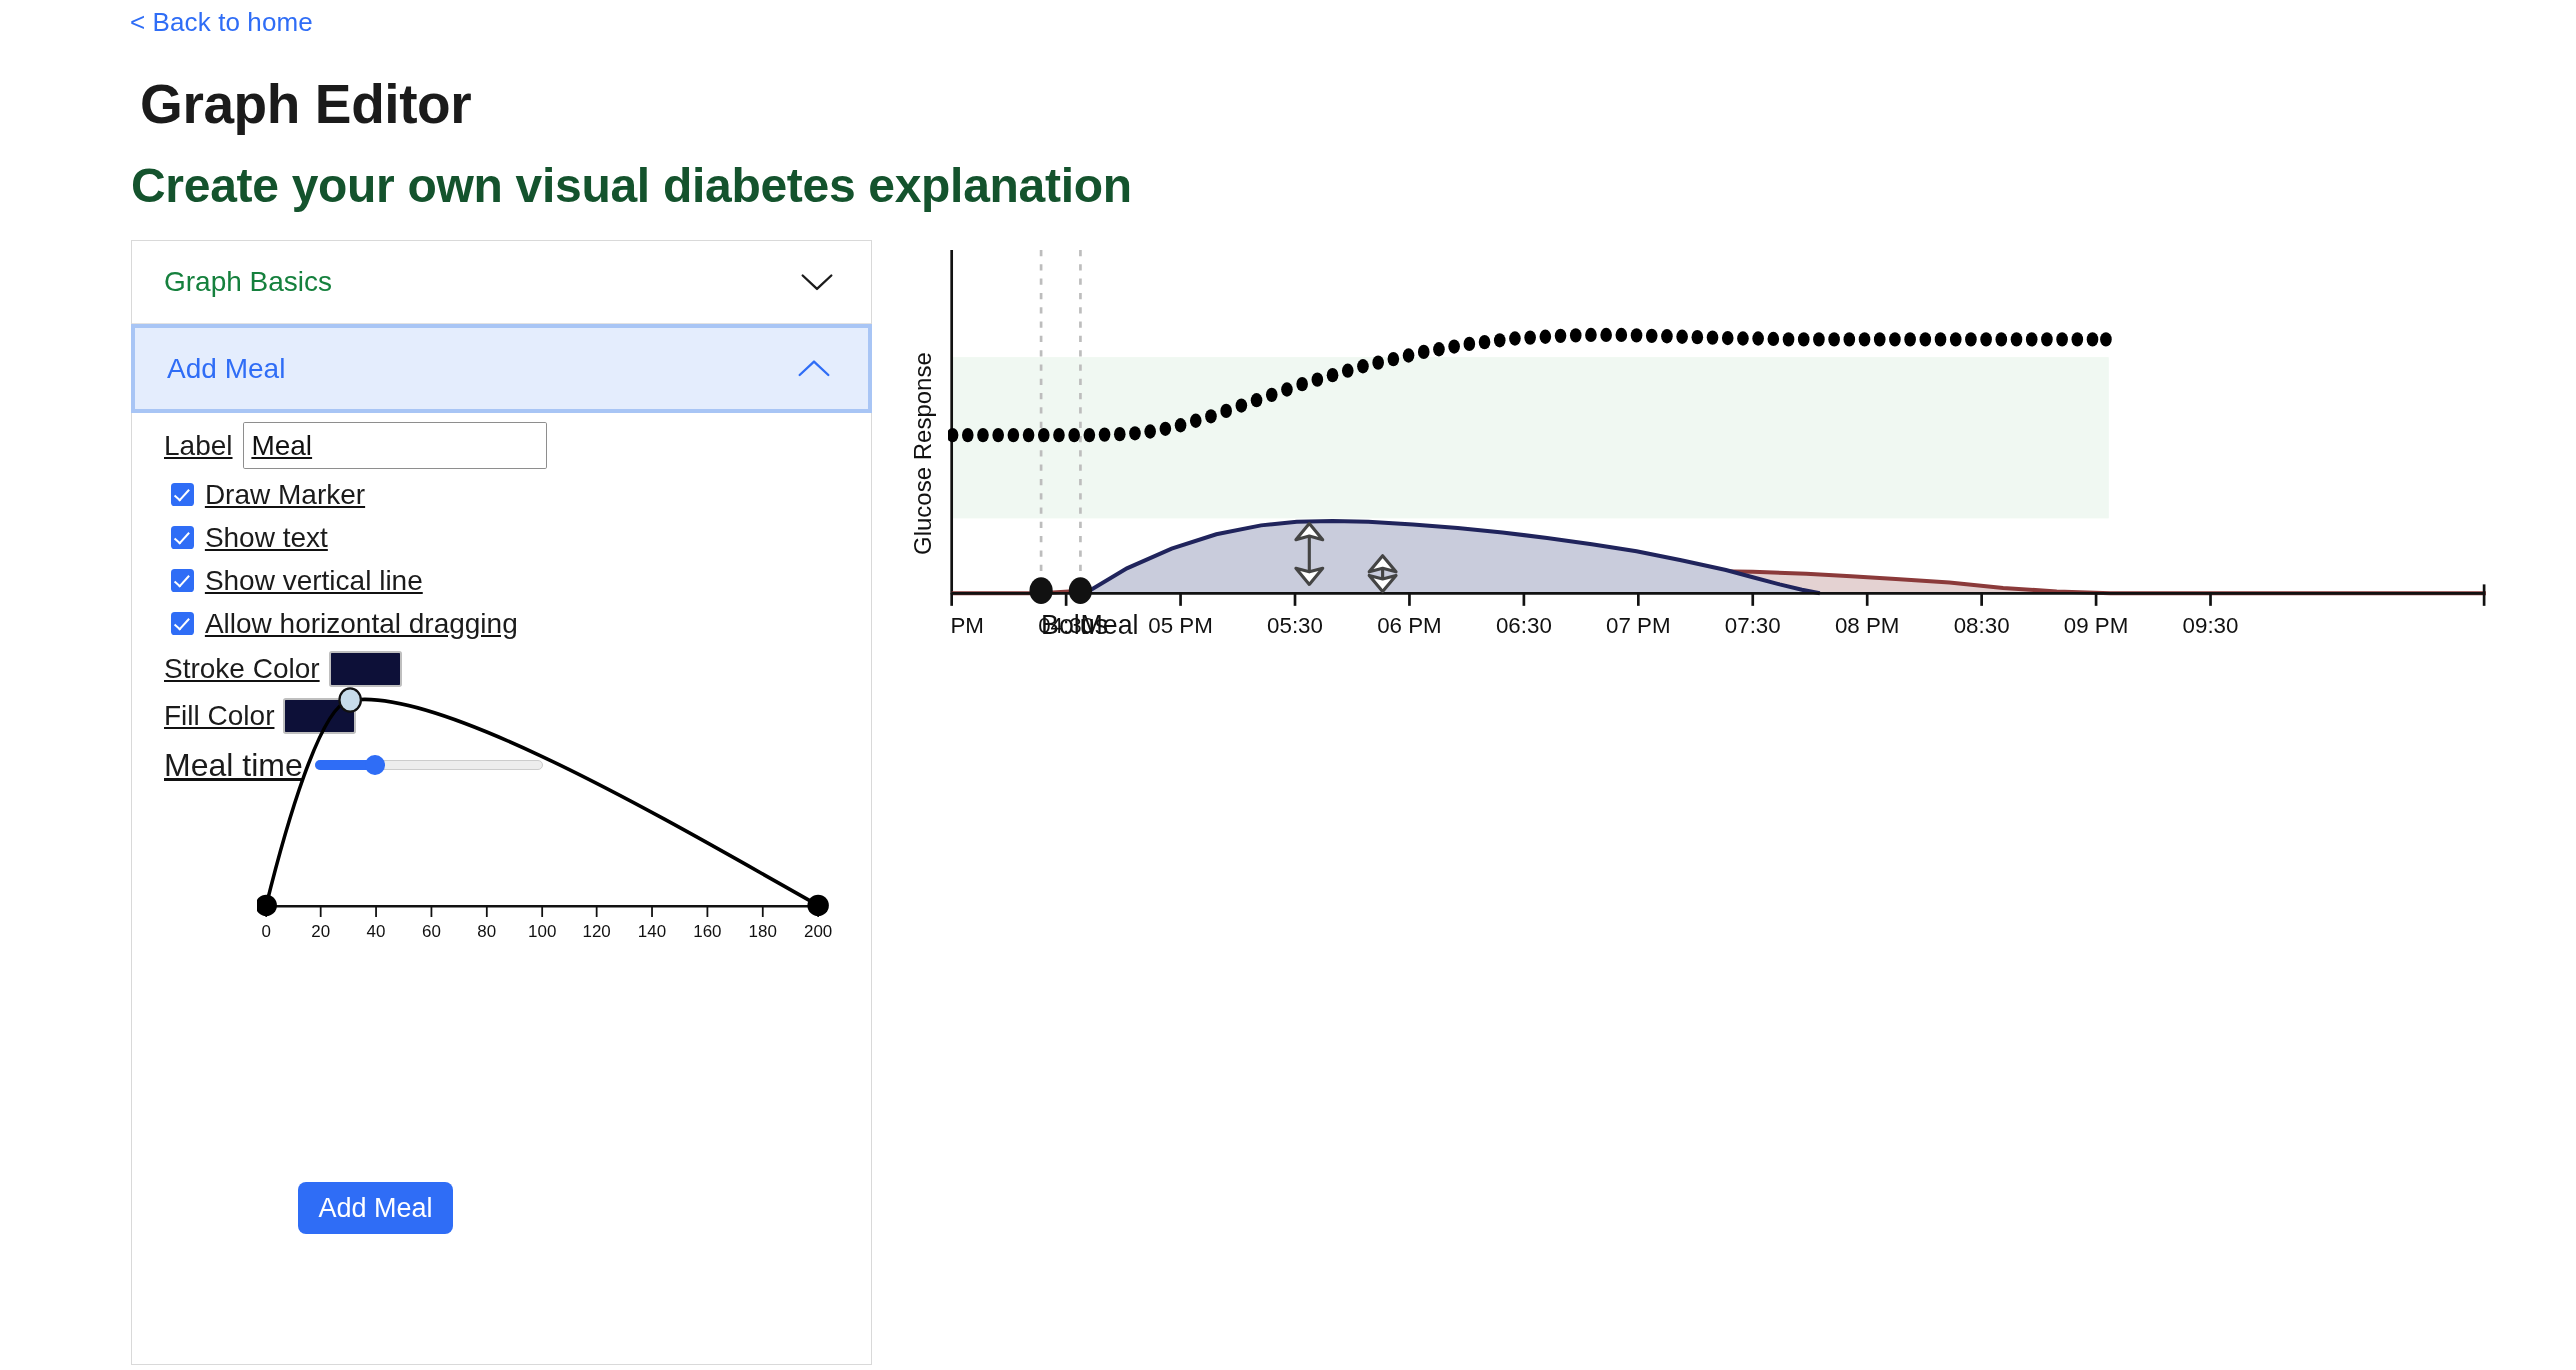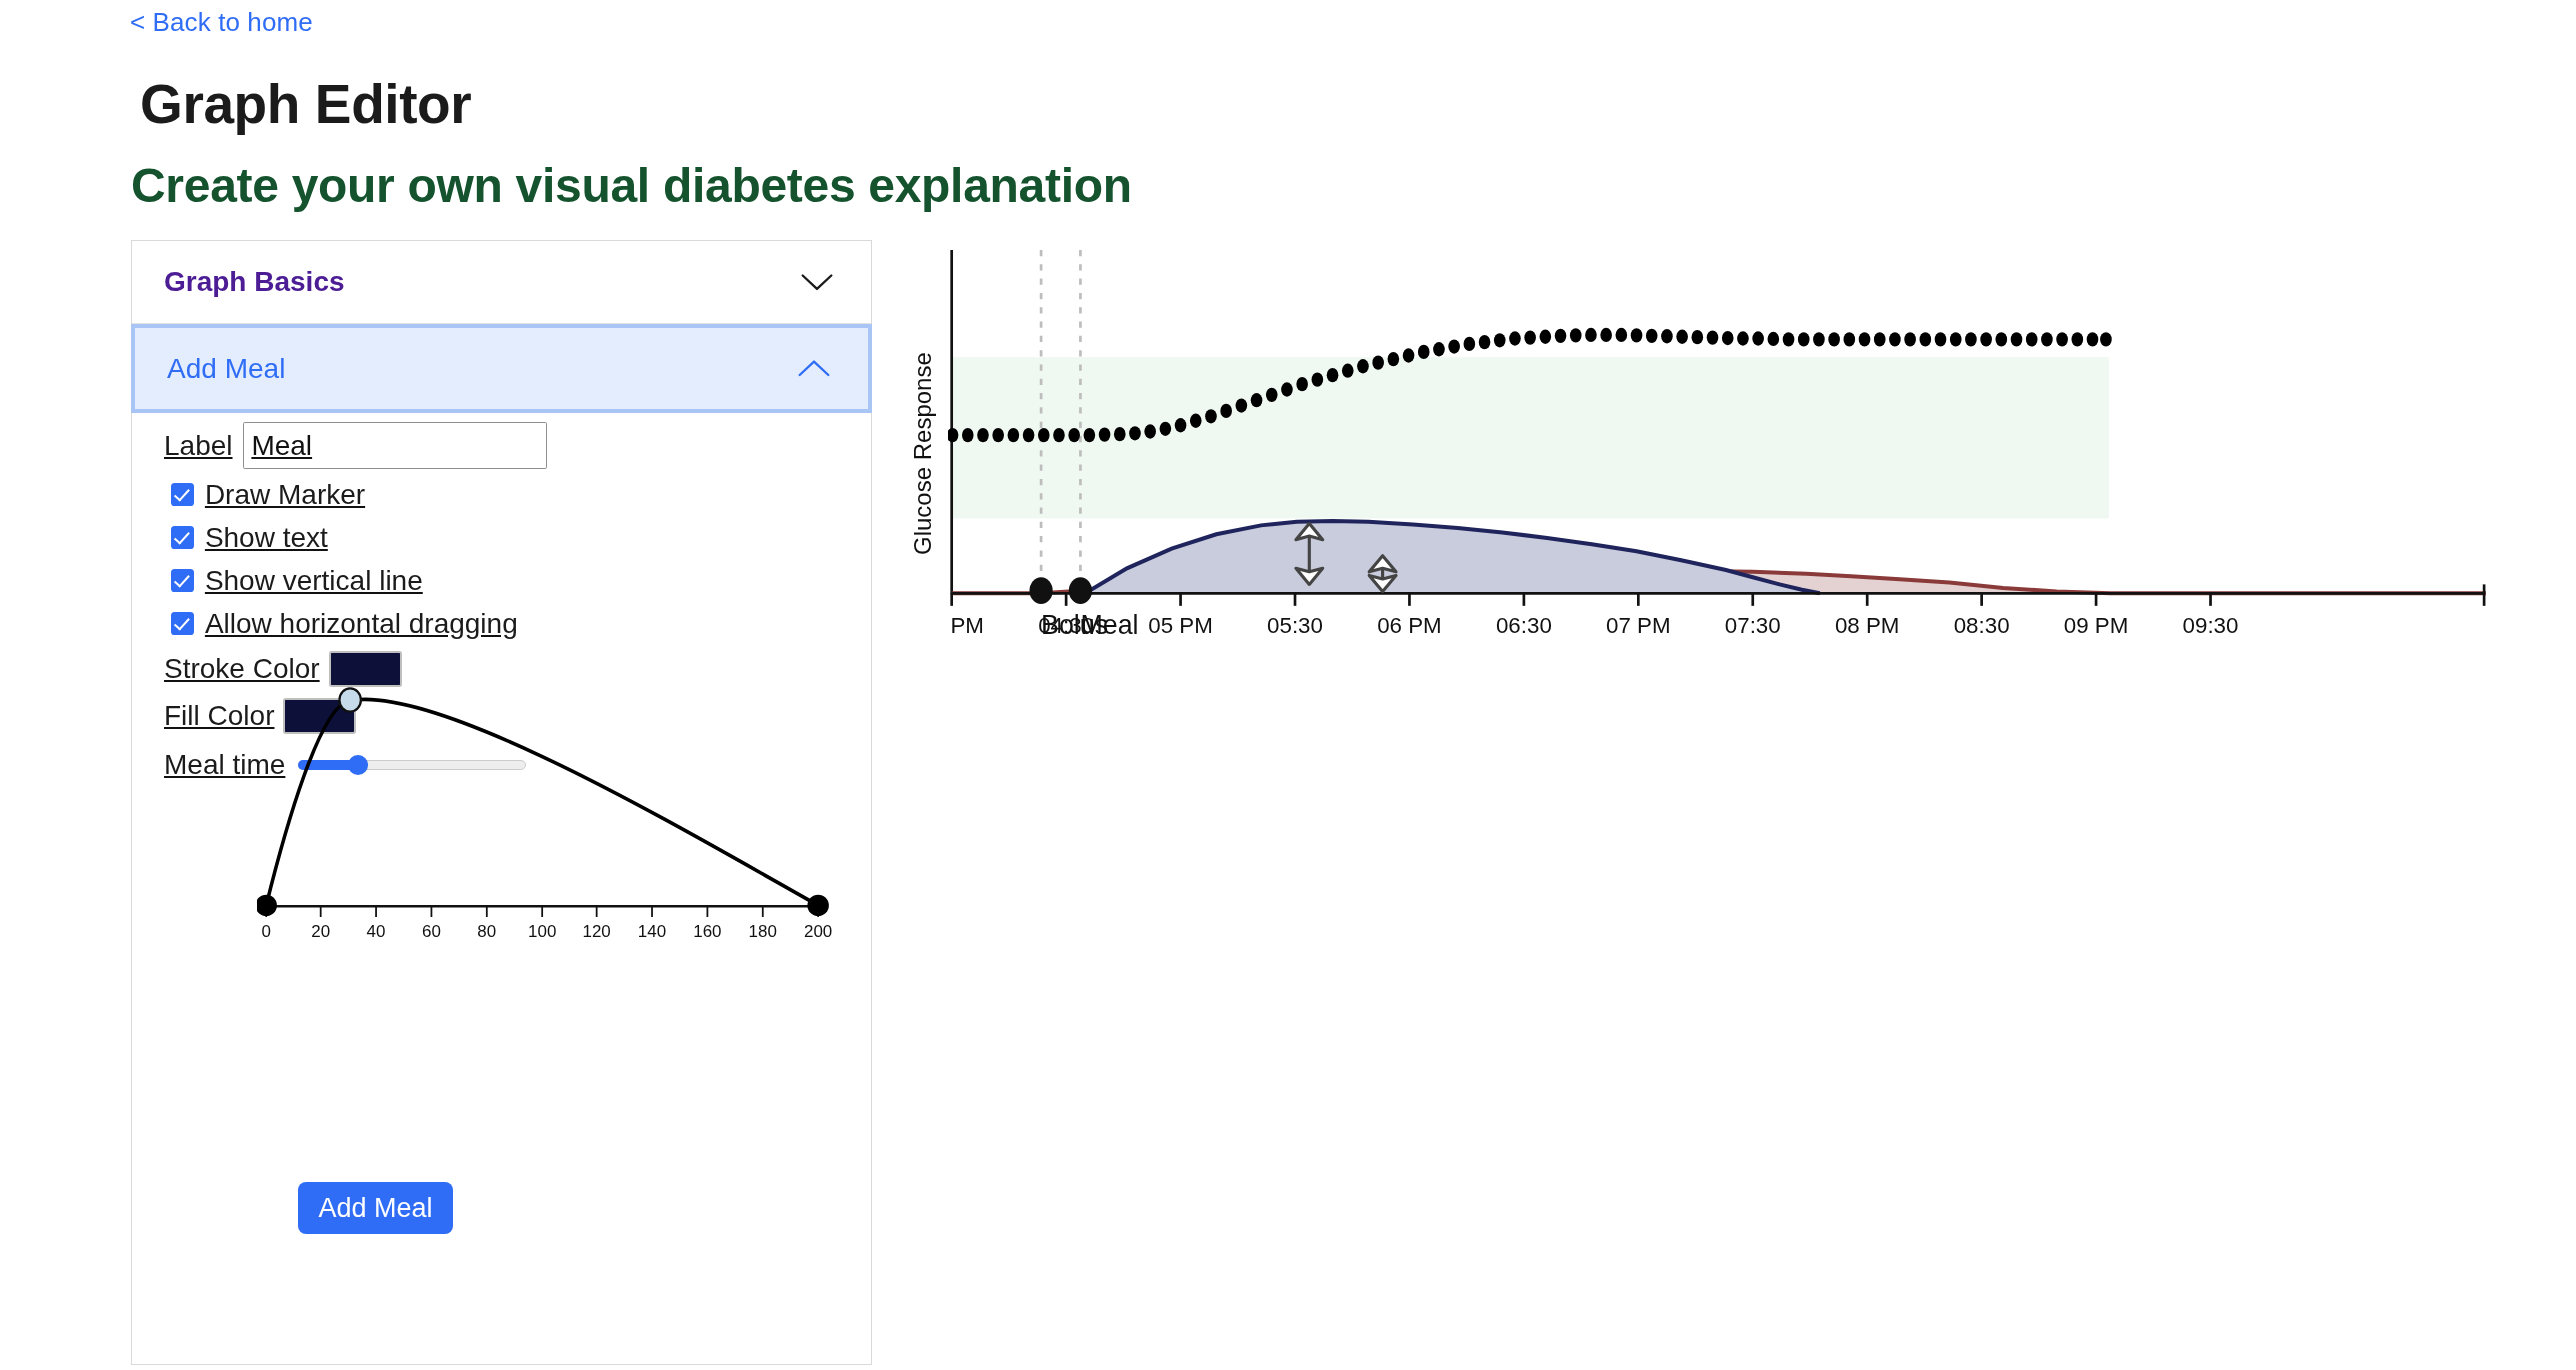--- a/index.html
+++ b/index.html
@@ -29,21 +29,21 @@
   .editor-card{
     position:absolute;left:131px;top:240px;width:741px;height:1125px;
     background:#ffffff;border:0.9px solid #d9d9d9;box-sizing:border-box;
   }
   .accordion-row{
     position:relative;box-sizing:border-box;width:100%;
     display:flex;align-items:center;justify-content:space-between;
     padding:0 36px 0 32px;
   }
   .acc-basics{height:83px;border-bottom:0.9px solid #e2e2e2;}
-  .acc-basics .acc-label{font-size:28px;color:#4c1d95;font-weight:bold;}
+  .acc-basics .acc-label{font-size:28px;color:#15803d;}
   .acc-meal{
     height:89px;background:#e4edfd;
     border-top:4.5px solid #a8c5f5;border-bottom:4.5px solid #a8c5f5;
     border-left:4.5px solid #a8c5f5;border-right:4.5px solid #a8c5f5;
     margin:0 -0.9px;width:calc(100% + 1.8px);
   }
   .acc-meal .acc-label{font-size:28px;color:#2f6df6;}
   .chev{width:36px;height:21.5px;display:block;}
   .chev svg{display:block;overflow:visible;}
 
@@ -74,21 +74,21 @@
 
   .color-row{height:47px;}
   .color-row .lbl{font-size:28px;color:#1b1b1b;margin-right:9px;}
   .swatch{
     width:73px;height:36px;box-sizing:border-box;
     border:2.7px solid #bfbfbf;border-radius:2.7px;background:#0d1038;
     cursor:pointer;flex:none;
   }
 
   .slider-row{height:52px;}
-  .slider-row .lbl{font-size:28px;color:#1b1b1b;margin-right:12.5px;}
+  .slider-row .lbl{font-size:32px;color:#1b1b1b;margin-right:12.5px;}
   .slider{
     position:relative;width:228px;height:19.7px;flex:none;cursor:pointer;
   }
   .slider .track{
     position:absolute;left:0;top:4.5px;width:228px;height:10.7px;
     background:#ededed;border:0.9px solid #cccccc;border-radius:6.3px;
     box-sizing:border-box;
   }
   .slider .fill{
     position:absolute;left:0;top:4.5px;width:59px;height:10.7px;

